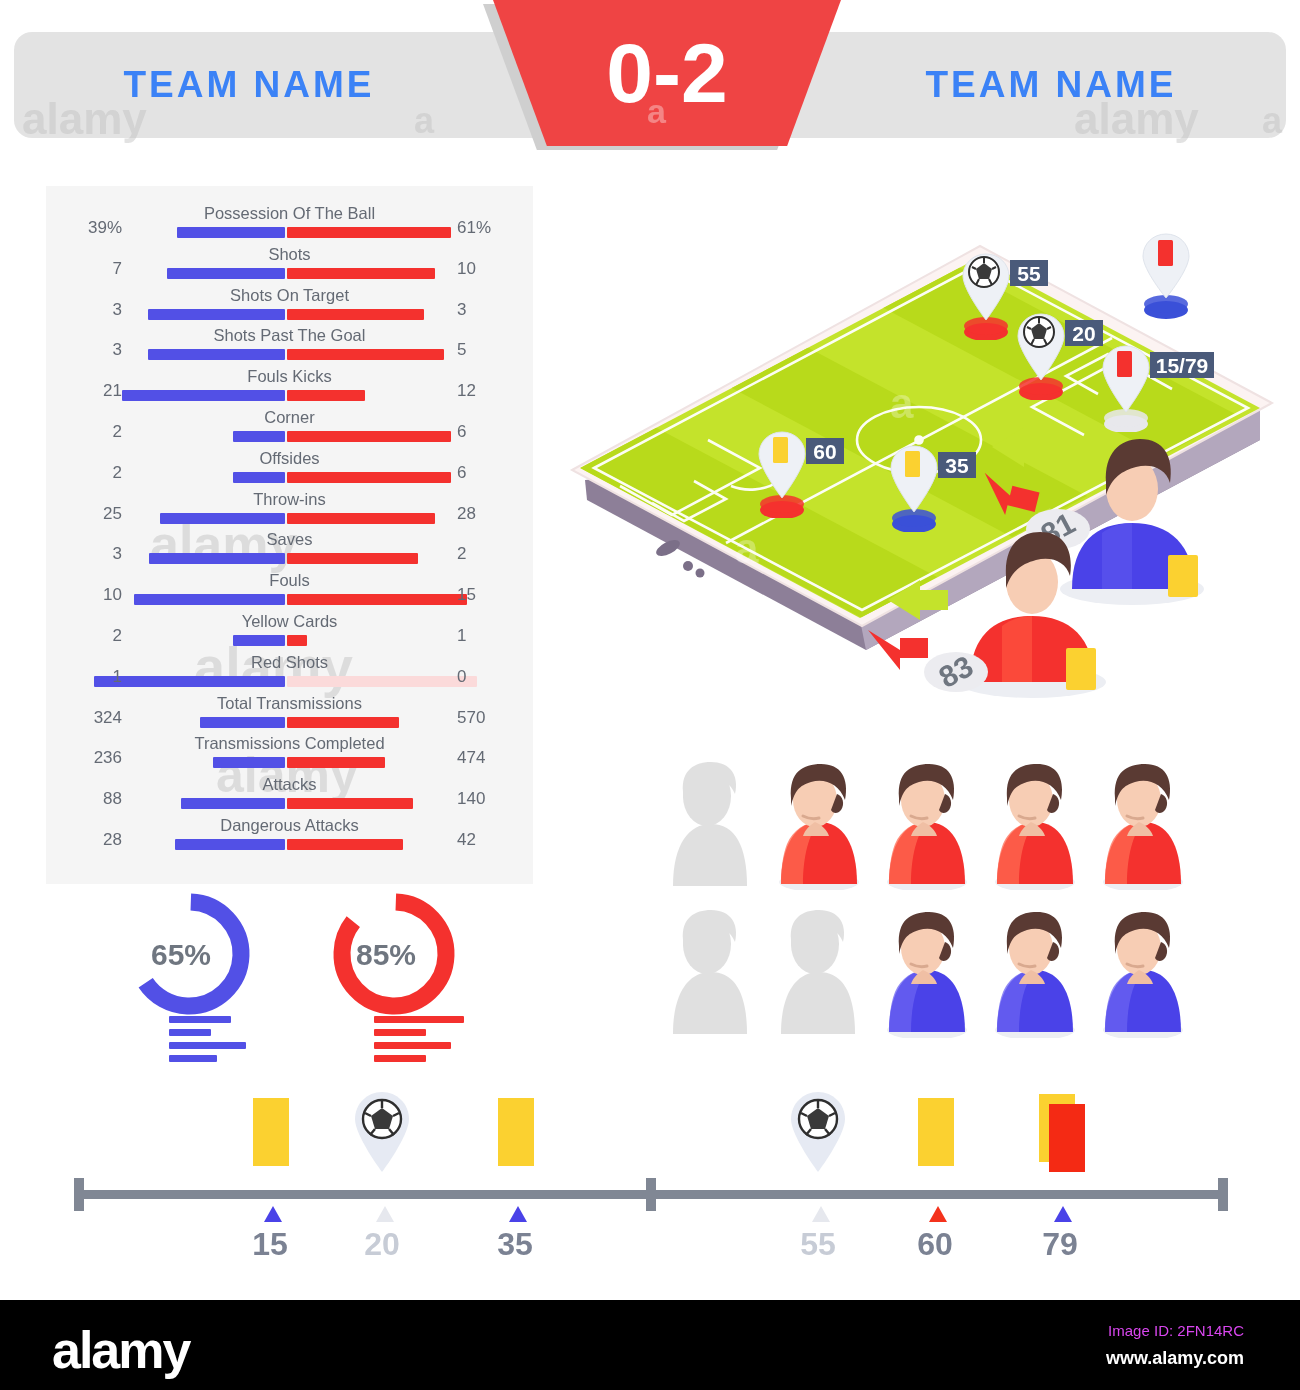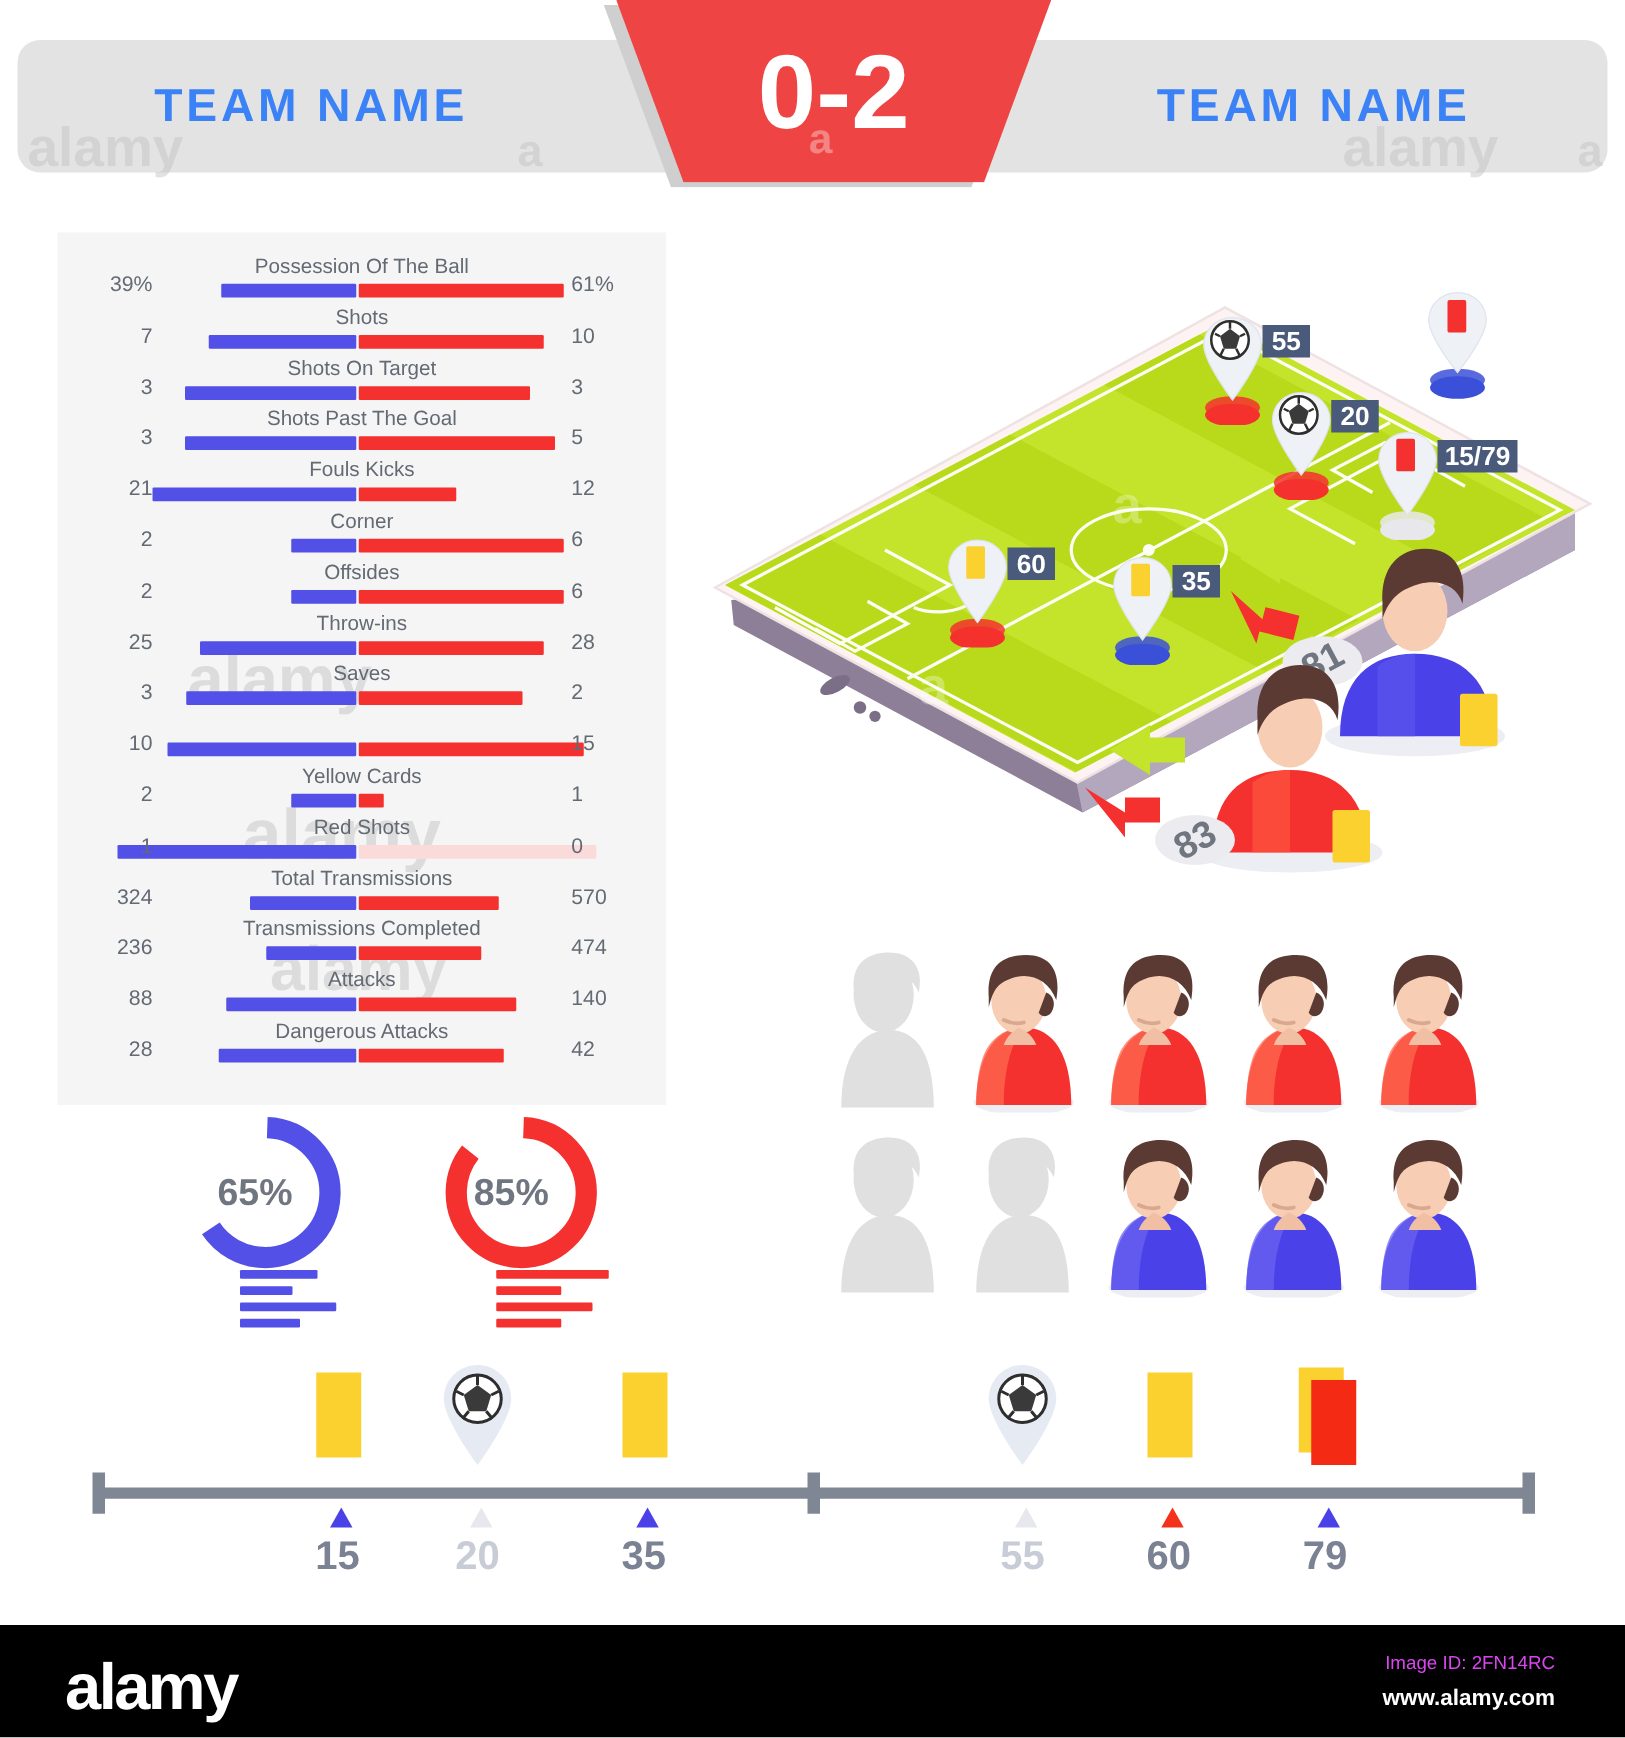--- a/index.html
+++ b/index.html
@@ -69,21 +69,21 @@
   .val-l {
     position: absolute; left: 6px; top: 14px; width: 70px;
     text-align: right; font-size: 17px; color: #646a74;
   }
   .val-r {
     position: absolute; right: 6px; top: 14px; width: 70px;
     text-align: left; font-size: 17px; color: #646a74;
   }
 
   
-  .donuts { position: absolute; left: 120px; top: 890px; width: 400px; height: 195px; }
+  .donuts { position: absolute; left: 97px; top: 890px; width: 400px; height: 195px; }
   .donut-unit { position: absolute; top: 0; width: 180px; height: 195px; }
   .donut-unit.d0 { left: 10px; }
   .donut-unit.d1 { left: 215px; }
   .donut-svg { position: absolute; left: 18px; top: 0; }
   .donut-pct {
     position: absolute; left: 0; top: 48px; width: 148px;
     text-align: center;
     font-family: "Liberation Sans Narrow", "Liberation Sans", sans-serif;
     font-weight: bold; font-size: 30px; color: #6f7680;
   }
@@ -243,20 +243,21 @@
         <div class="stat-row">
           <div class="stat-label">Saves</div>
           <div class="stat-bars">
             <div class="bar-l" style="width: 136px;"></div>
             <div class="bar-r" style="width: 131px;"></div>
           </div>
           <div class="val-l">3</div>
           <div class="val-r">2</div>
         </div>
         <div class="stat-row">
+          <div class="stat-label">Fouls</div>
           <div class="stat-bars">
             <div class="bar-l" style="width: 151px;"></div>
             <div class="bar-r" style="width: 180px;"></div>
           </div>
           <div class="val-l">10</div>
           <div class="val-r">15</div>
         </div>
         <div class="stat-row">
           <div class="stat-label">Yellow Cards</div>
           <div class="stat-bars">

